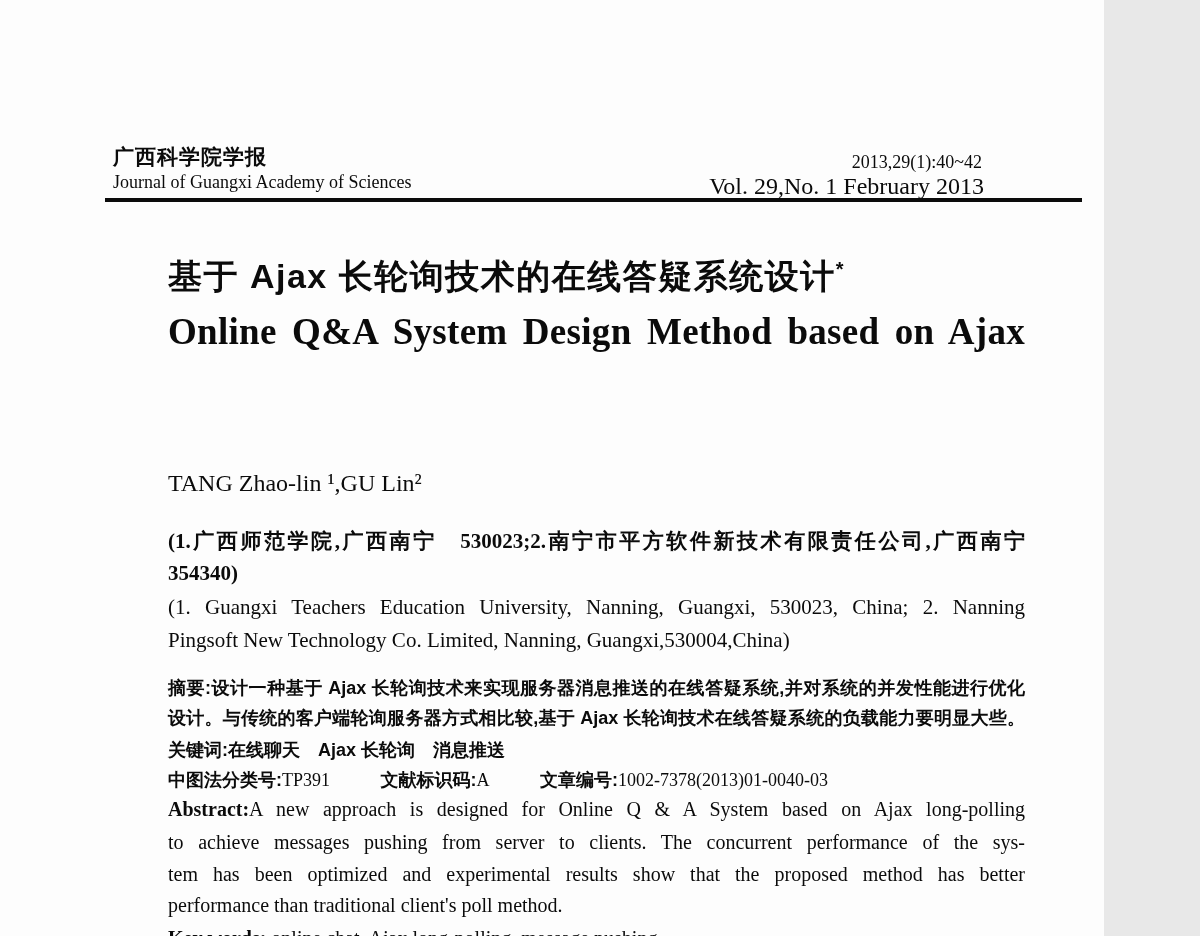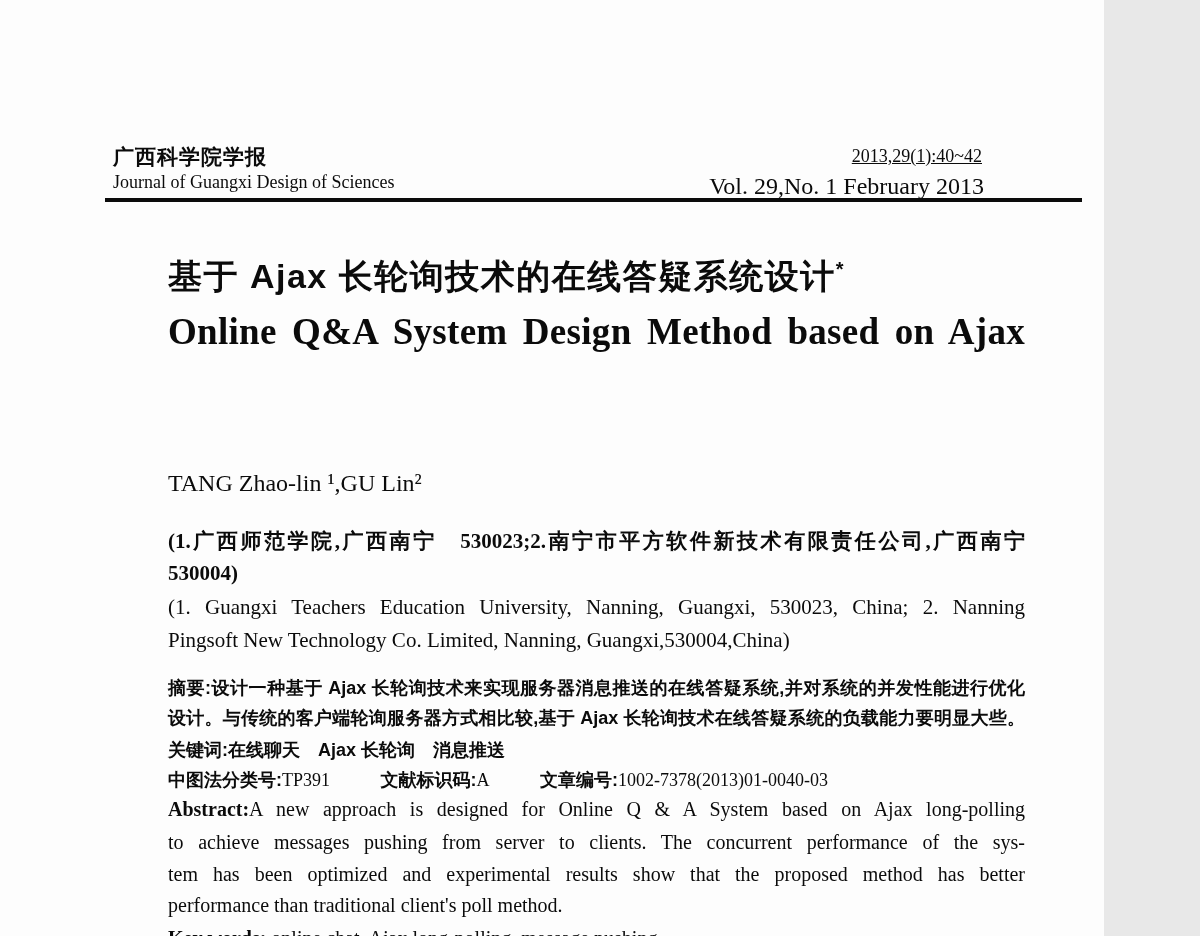--- a/index.html
+++ b/index.html
@@ -18,22 +18,22 @@
   .journal-cn {
     top: 143px; left: 113px;
     font-family: "Liberation Sans", sans-serif;
     font-weight: bold; font-size: 21px; letter-spacing: 1px;
   }
   .journal-en {
     top: 172px; left: 113px;
     font-size: 18px;
   }
   .issue-info {
-    top: 146px; right: 122px;
-    font-size: 18px; text-align: right; text-decoration: underline;
+    top: 152px; right: 122px;
+    font-size: 18px; text-align: right;
   }
   .volume-info {
     top: 173px; right: 120px;
     font-size: 24px; text-align: center;
   }
   .header-rule {
     top: 198px; left: 105px; width: 977px; height: 4px;
     background: #0b0b0b;
   }
 
@@ -98,32 +98,32 @@
 
   .keywords-en { top: 927px; font-size: 20px; }
   .keywords-en .lbl { font-weight: bold; }
 </style>
 </head>
 <body>
 
 <div class="page">
 
   <div class="abs journal-cn">广西科学院学报</div>
-  <div class="abs journal-en">Journal of Guangxi Design of Sciences</div>
+  <div class="abs journal-en">Journal of Guangxi Academy of Sciences</div>
   <div class="abs issue-info">2013,29(1):40~42</div>
   <div class="abs volume-info">Vol. 29,No. 1   February 2013</div>
   <div class="abs header-rule"></div>
 
   <div class="abs col title-cn"><span>基于 Ajax 长轮询技术的在线答疑系统设计</span><sup>*</sup></div>
   <div class="abs col title-en title-en-1">Online Q&amp;A System Design Method based on Ajax</div>
 
   <div class="abs col authors-en">TANG Zhao-lin ¹,GU Lin²</div>
 
   <div class="abs col affil-cn affil-cn-1">(1.广西师范学院,广西南宁　530023;2.南宁市平方软件新技术有限责任公司,广西南宁</div>
-  <div class="abs col affil-cn affil-cn-2">530004)</div>
+  <div class="abs col affil-cn affil-cn-2">354340)</div>
   <div class="abs col affil-en affil-en-1">(1. Guangxi Teachers Education University, Nanning, Guangxi, 530023, China; 2. Nanning</div>
   <div class="abs col affil-en affil-en-2">Pingsoft New Technology Co. Limited, Nanning, Guangxi,530004,China)</div>
 
   <div class="abs col abstract-cn abstract-cn-1"><span>摘要:</span><span>设计一种基于 Ajax 长轮询技术来实现服务器消息推送的在线答疑系统,并对系统的并发性能进行优化</span></div>
   <div class="abs col abstract-cn abstract-cn-2">设计。与传统的客户端轮询服务器方式相比较,基于 Ajax 长轮询技术在线答疑系统的负载能力要明显大些。</div>
 
   <div class="abs col keywords-cn"><span>关键词:</span><span>在线聊天　Ajax 长轮询　消息推送</span></div>
 
   <div class="abs col class-line">
     <span class="seg"><span class="lbl">中图法分类号:</span><span class="val">TP391</span></span>

